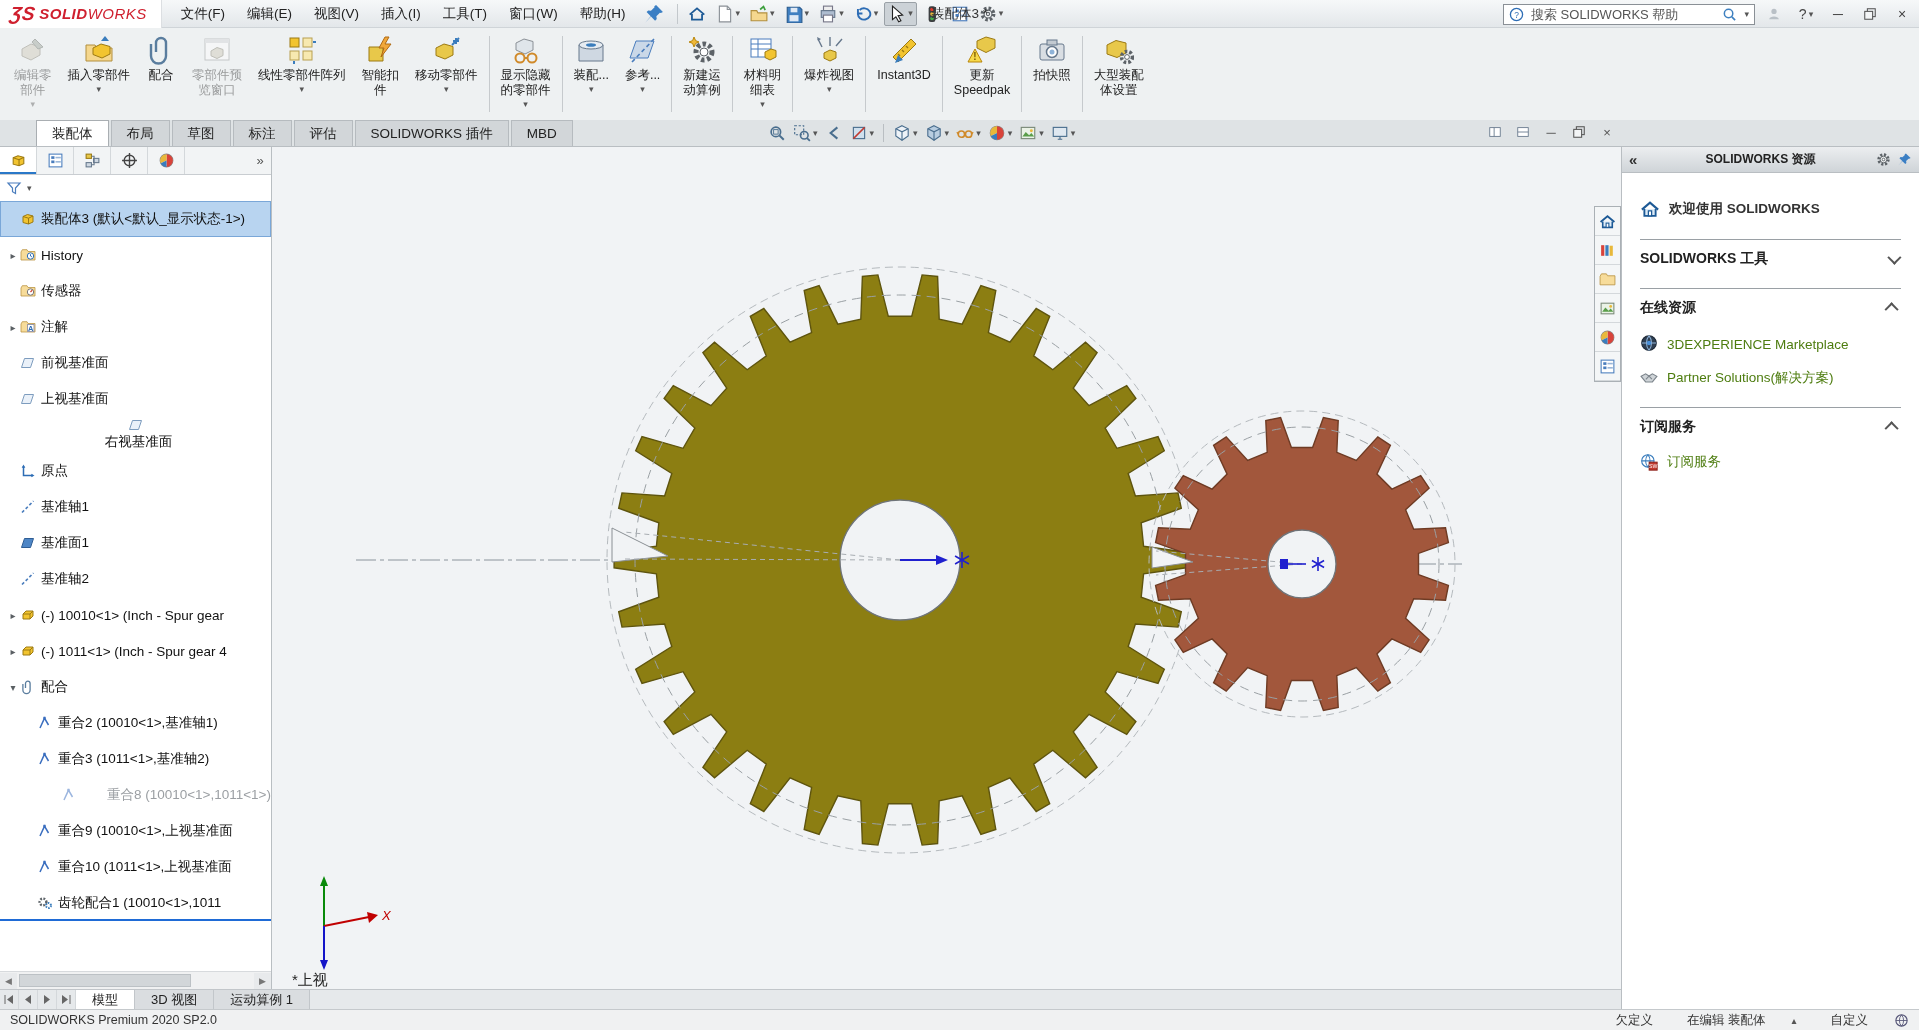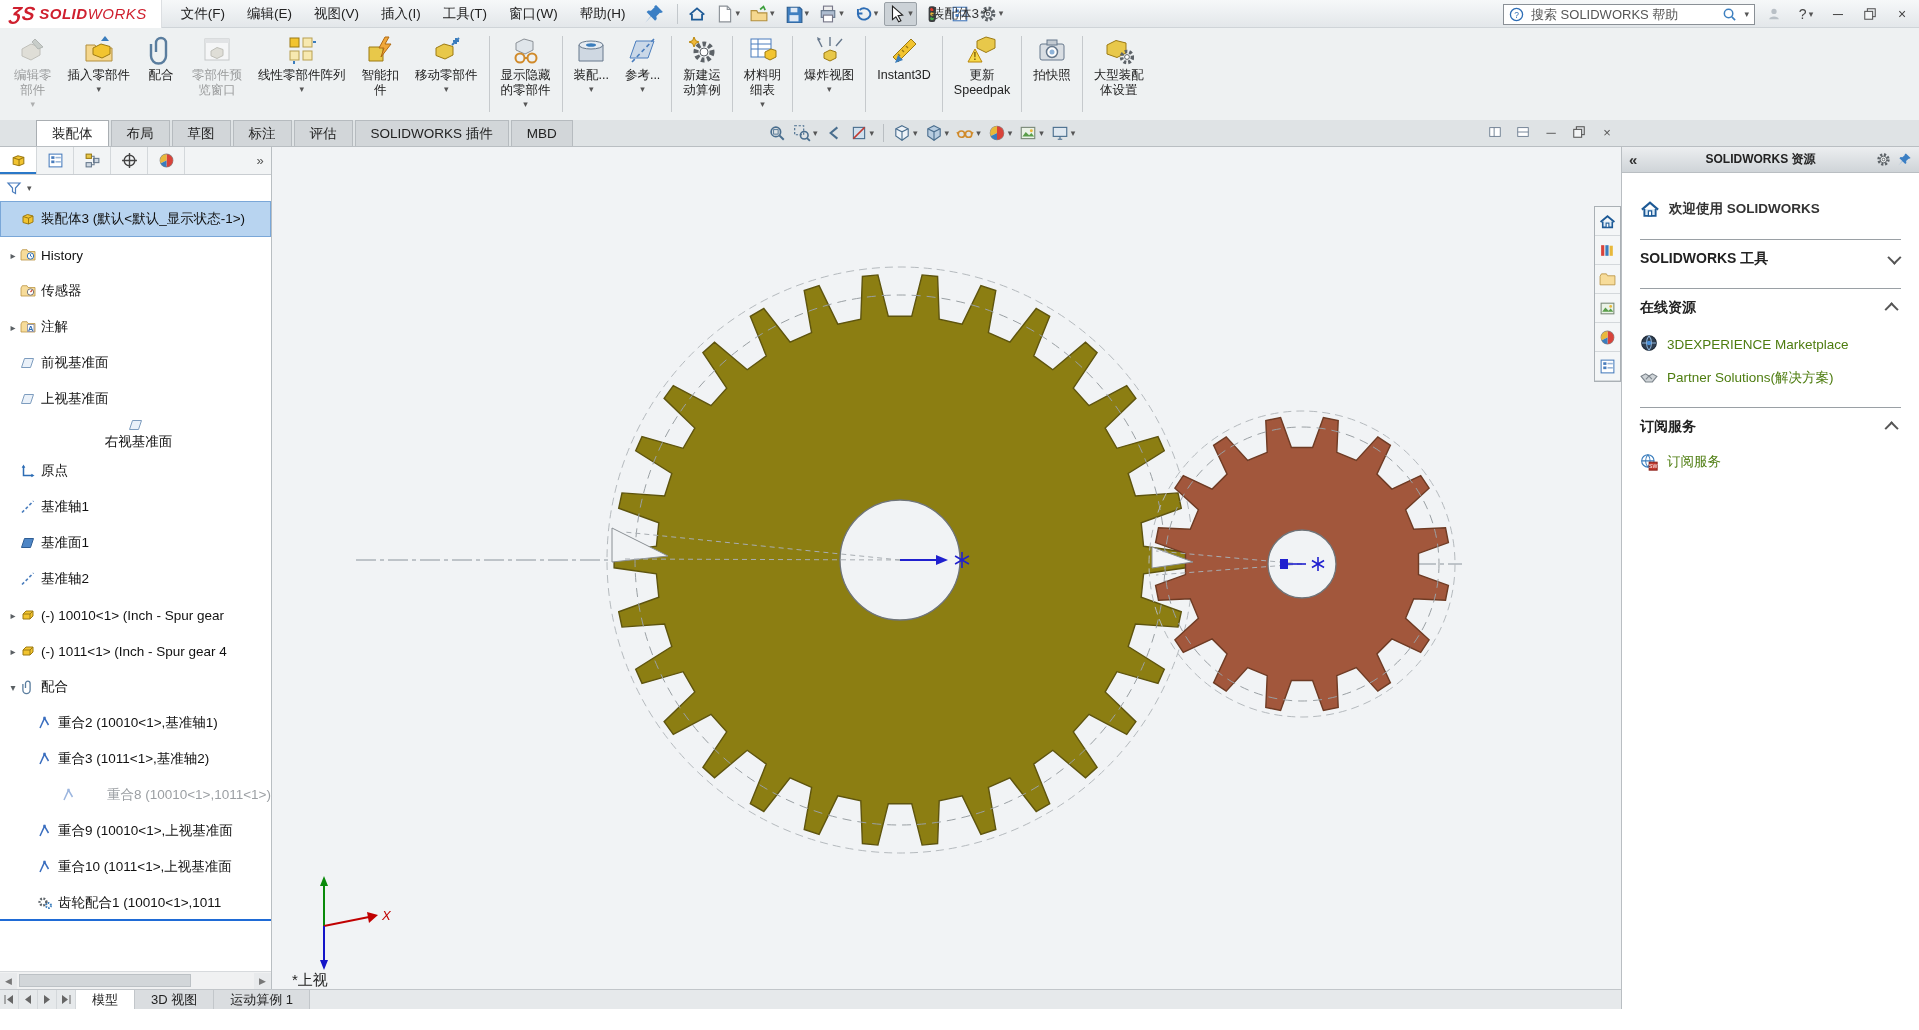--- a/index.html
+++ b/index.html
@@ -1093,14 +1093,28 @@
         <svg viewBox="0 0 10 9">
           <path d="M9 0v9" stroke="#666"></path>
           <path d="M1 0l6 4.5L1 9z" fill="#666"></path>
         </svg>
       </div>
       <div class="btab active">模型</div>
       <div class="btab">3D 视图</div>
       <div class="btab">运动算例 1</div>
     </div>
 
-
+<div id="statusbar">
+  <span>SOLIDWORKS Premium 2020 SP2.0</span>
+  <span class="spacer"></span>
+  <span class="st-item">欠定义</span>
+  <span class="st-item">在编辑 装配体</span>
+  <span class="st-caret">▴</span>
+  <span class="st-item">自定义</span>
+  <span class="st-globe ico">
+        <svg viewBox="0 0 16 16">
+          <circle cx="8" cy="8" r="6" fill="none" stroke="#557" stroke-width="1.2"></circle>
+          <path d="M2 8h12M8 2a9 9 0 0 1 0 12M8 2a9 9 0 0 0 0 12" stroke="#557" fill="none" stroke-width=".9"></path>
+        </svg>
+      </span>
 </div>
 
+</div>
+
 </body></html>

